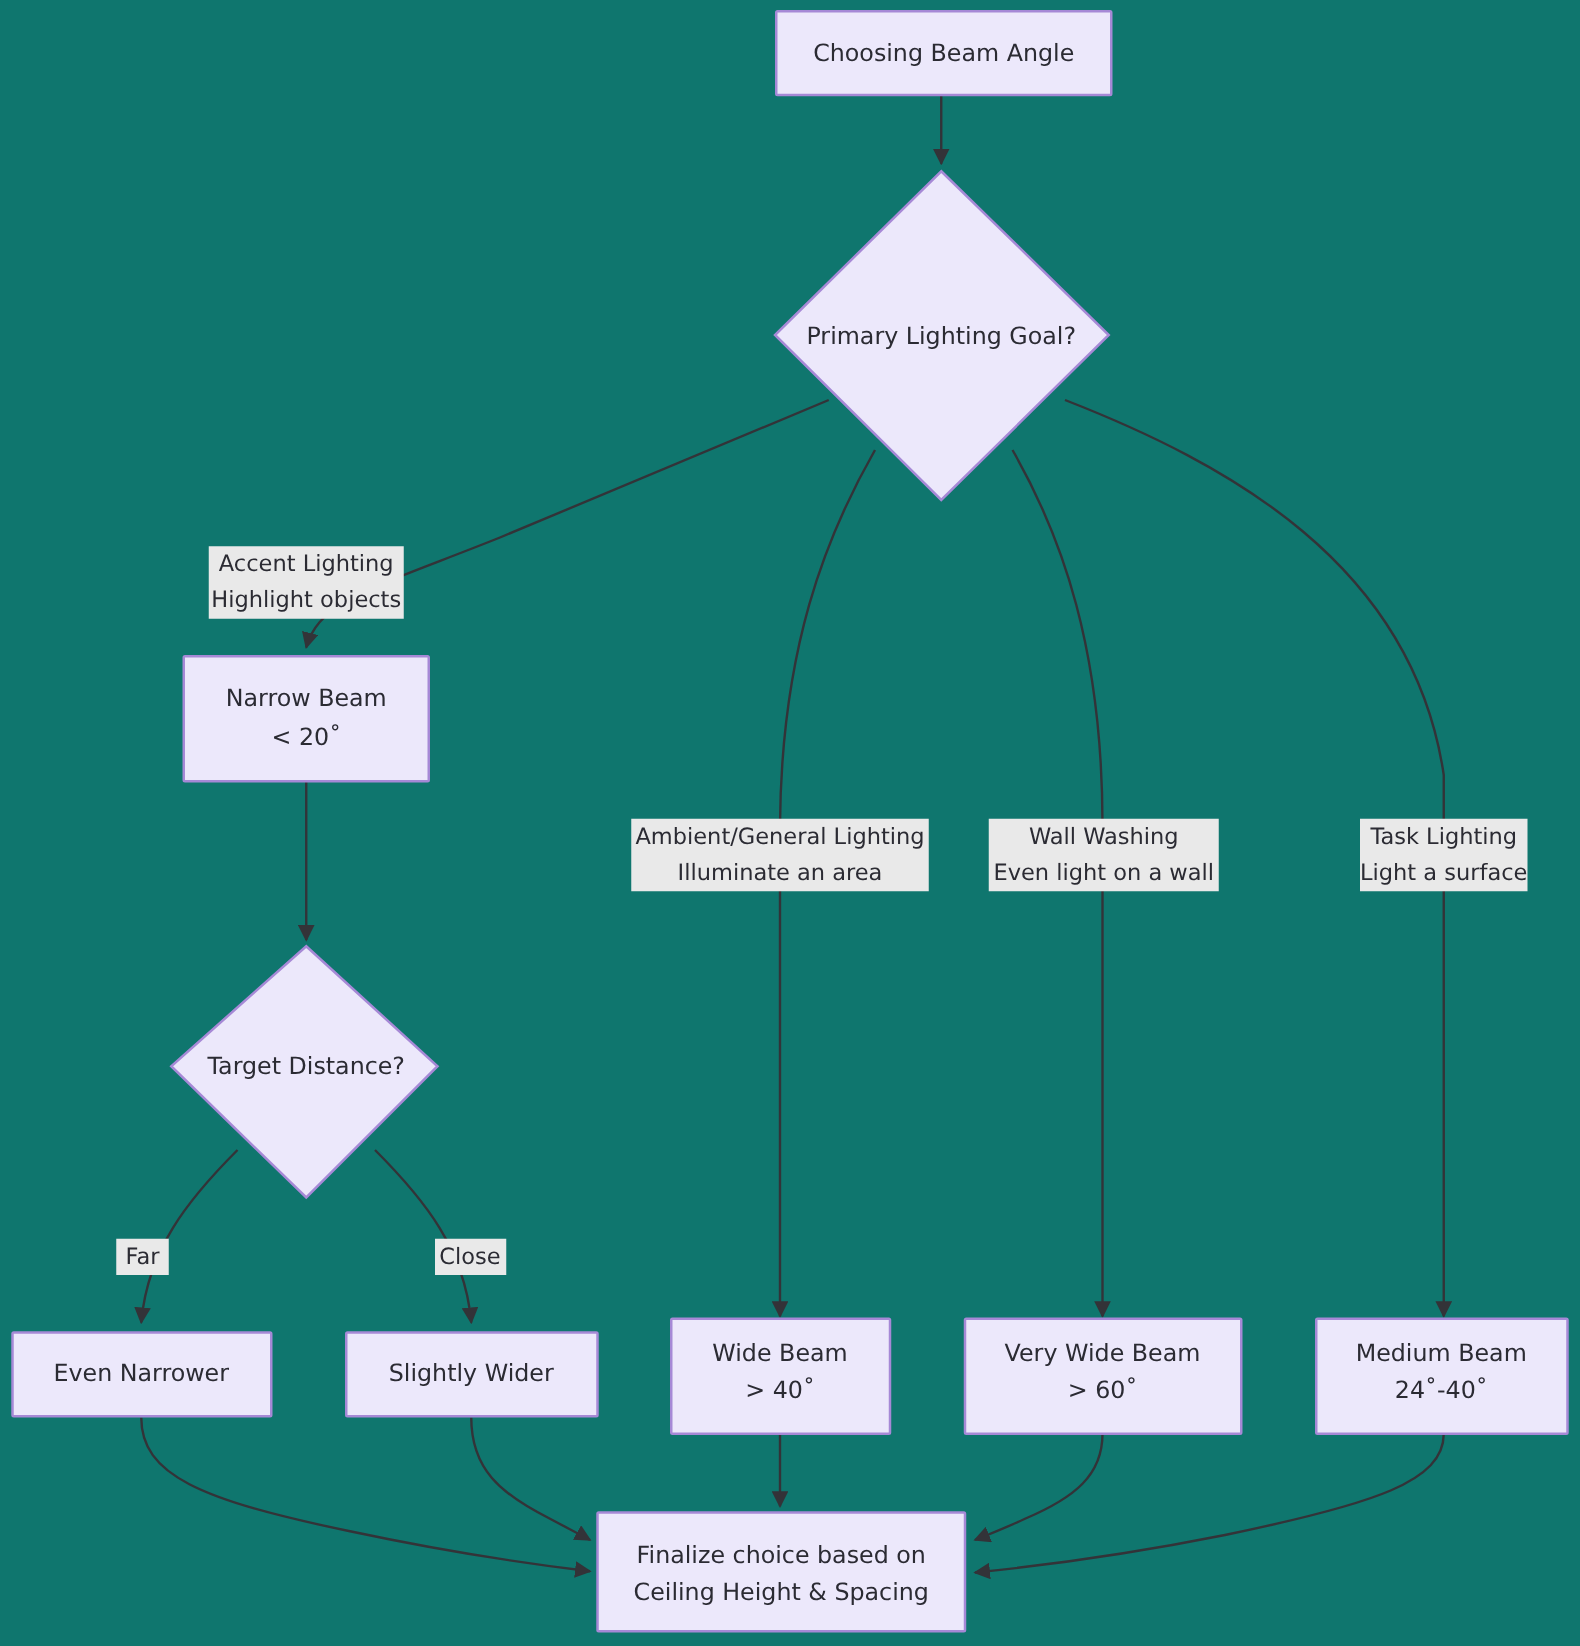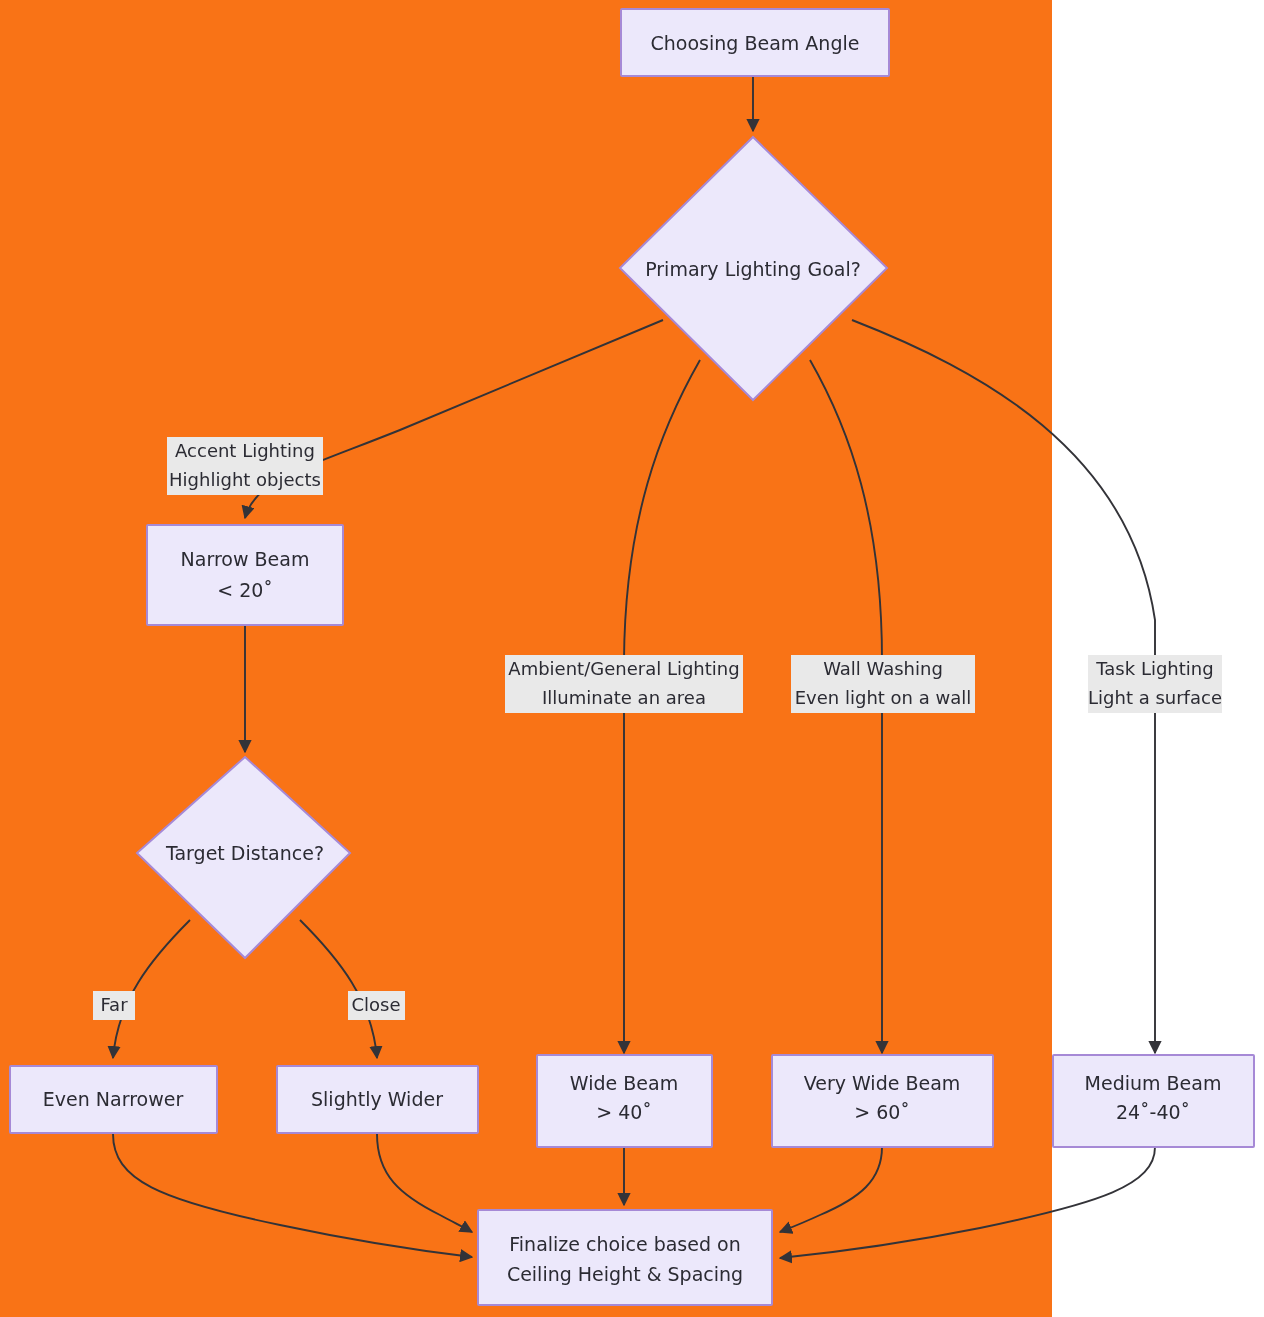--- a/index.html
+++ b/index.html
@@ -9,23 +9,23 @@
     background: #ffffff;
   }
   body {
     width: 1264px;
     height: 1317px;
     font-family: "DejaVu Sans", "Liberation Sans", sans-serif;
     overflow: hidden;
   }
   #diagram-root {
     position: relative;
-    width: 1052px;
+    width: 1264px;
     height: 1317px;
-    background: #f97316;
+    background: #0f766e;
   }
   svg#flowchart {
     position: absolute;
     top: 0;
     left: 0;
     width: 1264px;
     height: 1317px;
     display: block;
   }
   .node-shape {

